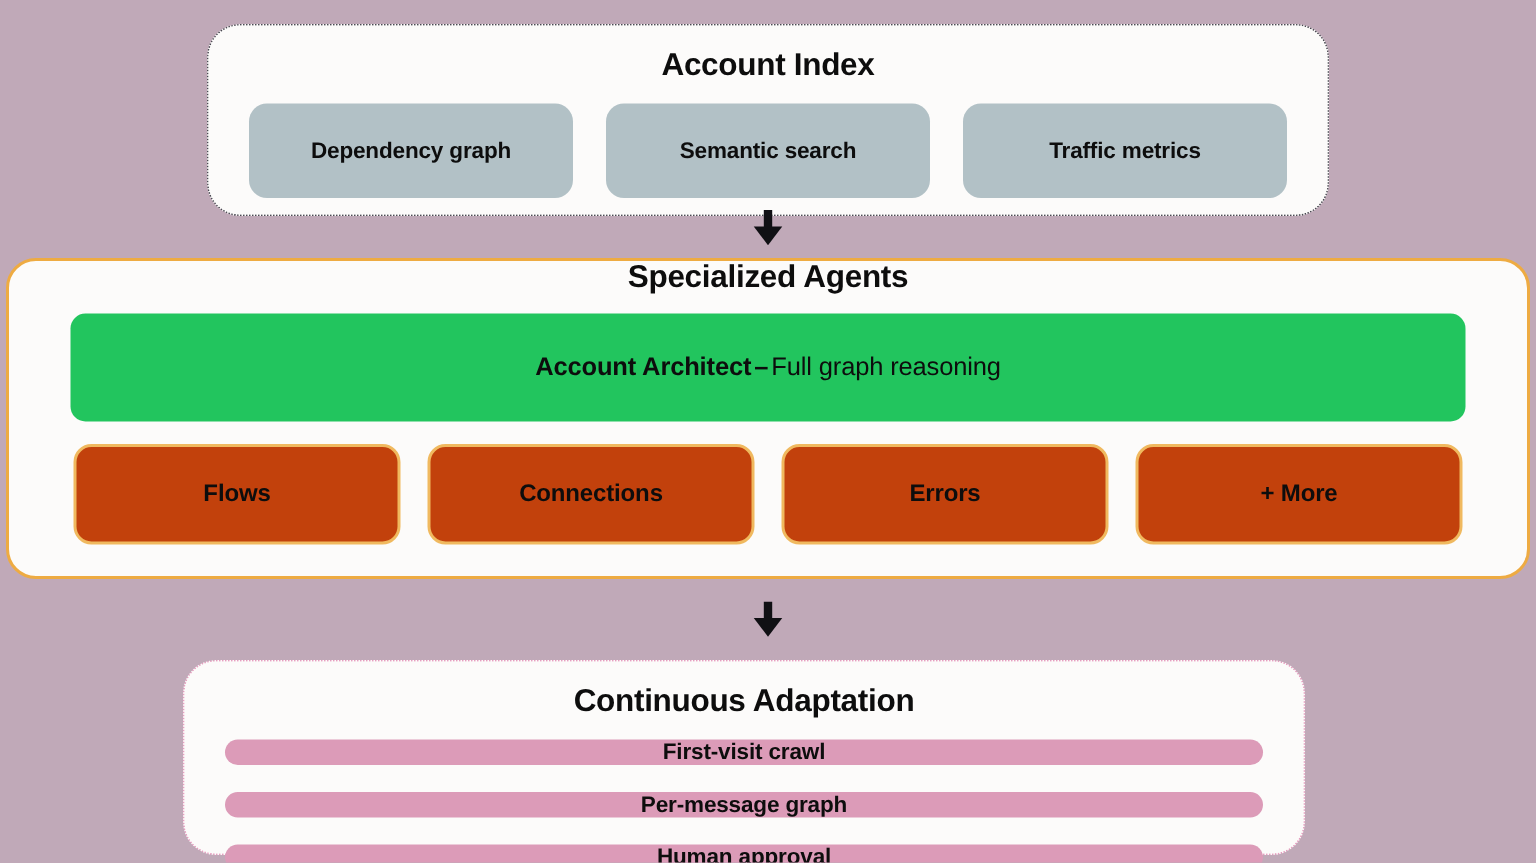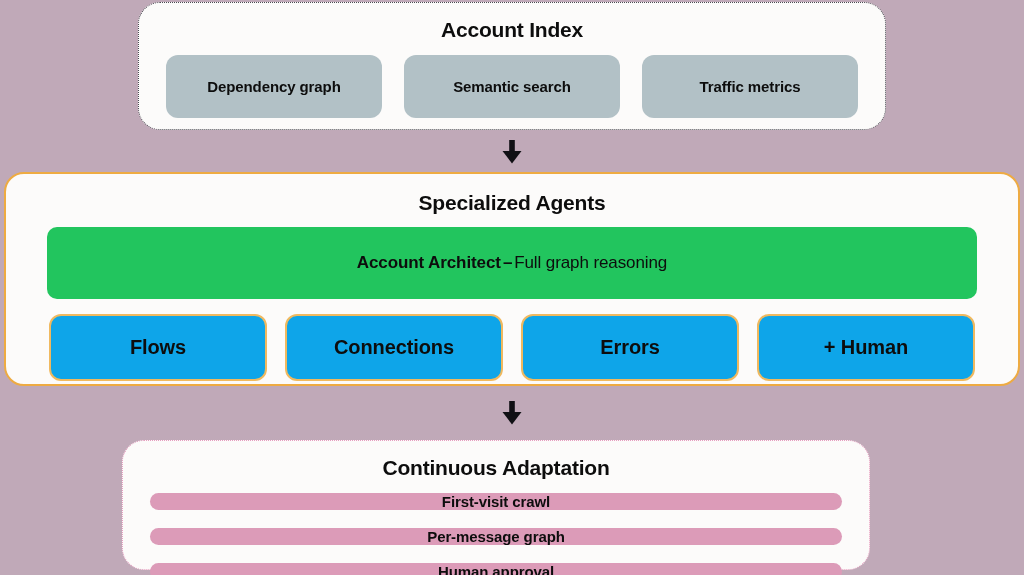--- a/index.html
+++ b/index.html
@@ -43,21 +43,21 @@
 
   .pill-row {
     display: flex;
     width: 100%;
     box-sizing: border-box;
   }
 
   
   #card-index {
     left: 138px;
-    top: 2px;
+    top: 16px;
     width: 748px;
     height: 128px;
     border: 1.5px dotted #4a4a52;
     padding-top: 16px;
   }
   #card-index .pill-row {
     margin-top: 15px;
     padding: 0 27px;
     gap: 22px;
   }
@@ -77,21 +77,20 @@
   }
 
   
   #card-agents {
     left: 4px;
     top: 172px;
     width: 1016px;
     height: 214px;
     border: 2px solid #eeab42;
     border-radius: 20px;
-    padding-top: 18px;
   }
   .bar-architect {
     margin-top: 14px;
     width: 930px;
     height: 72px;
     background: #22c55e;
     border-radius: 10px;
     display: flex;
     align-items: center;
     justify-content: center;
@@ -104,27 +103,27 @@
   .bar-architect .sep { font-weight: bold; padding: 0 2px; }
 
   #card-agents .pill-row {
     margin-top: 15px;
     padding: 0 43px;
     gap: 18px;
   }
   .box-outline {
     flex: 1;
     height: 67px;
-    background: #0ea5e9;
+    background: #c2410c;
     border: 2px solid #f0b95f;
     border-radius: 12px;
     display: flex;
     align-items: center;
     justify-content: center;
-    font-size: 20px;
+    font-size: 16px;
     font-weight: bold;
     color: #0d0d0d;
     letter-spacing: -0.1px;
     white-space: nowrap;
     box-sizing: border-box;
   }
 
   
   #card-adapt {
     left: 122px;
@@ -197,21 +196,21 @@
     <div class="bar-architect">
       <span class="strong">Account Architect</span>
       <span class="sep">–</span>
       <span>Full graph reasoning</span>
     </div>
 
     <div class="pill-row">
       <div class="box-outline">Flows</div>
       <div class="box-outline">Connections</div>
       <div class="box-outline">Errors</div>
-      <div class="box-outline">+ Human</div>
+      <div class="box-outline">+ More</div>
     </div>
   </section>
 
   <div class="arrow" id="arrow-2">
     <svg width="22" height="24" viewBox="0 0 22 24" aria-hidden="true">
       <rect x="8.2" y="0" width="5.6" height="13" fill="#101014"></rect>
       <path d="M1.5 11 L20.5 11 L11 23.5 Z" fill="#101014"></path>
     </svg>
   </div>
 

